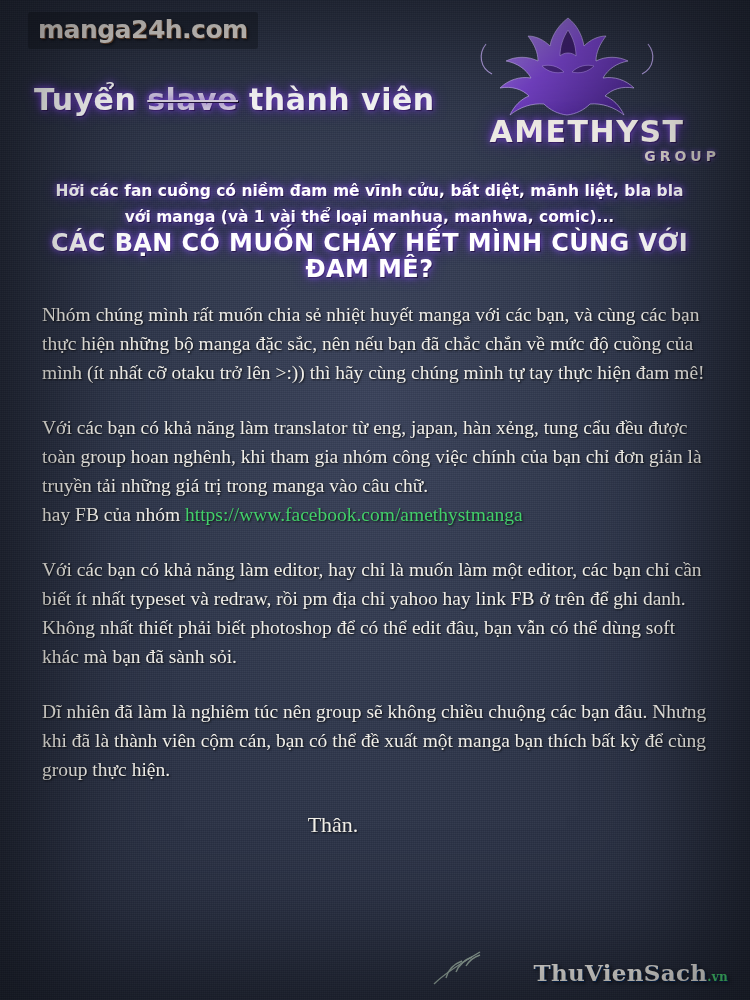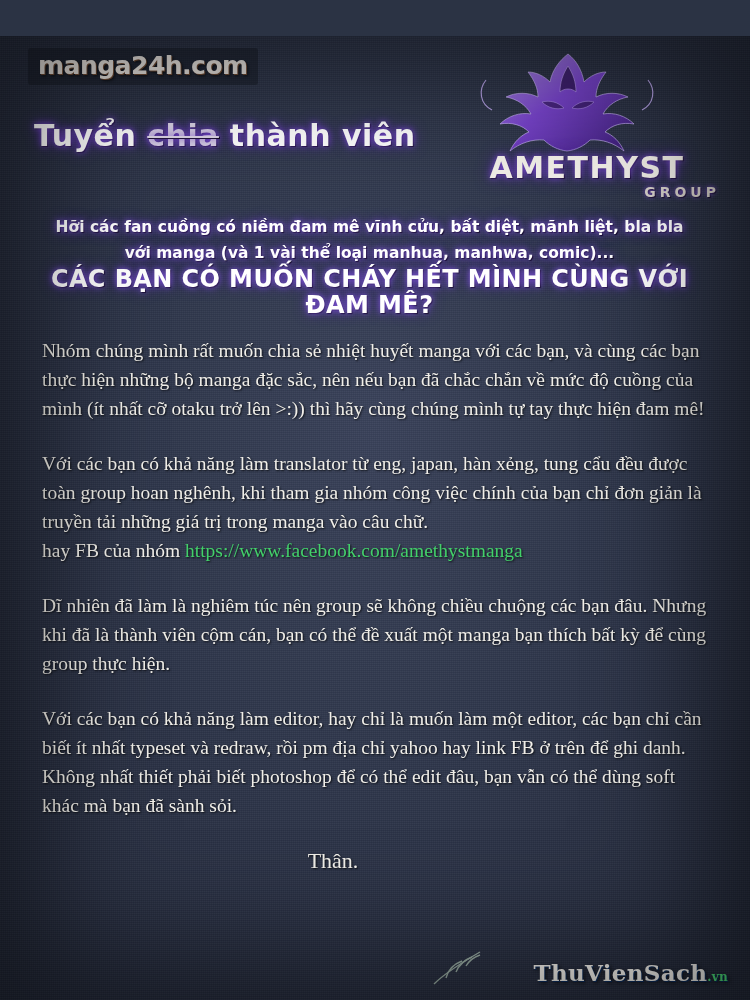--- a/index.html
+++ b/index.html
@@ -15,21 +15,20 @@
   
   #page {
     position: absolute;
     inset: 0;
     background-color: #2e3649;
     background-image:
       repeating-linear-gradient(0deg, rgba(255,255,255,0.025) 0px, rgba(255,255,255,0.025) 1px, rgba(0,0,0,0.03) 1px, rgba(0,0,0,0.03) 2px),
       repeating-linear-gradient(90deg, rgba(255,255,255,0.02) 0px, rgba(255,255,255,0.02) 1px, rgba(0,0,0,0.025) 1px, rgba(0,0,0,0.025) 2px),
       radial-gradient(ellipse at 50% 40%, #39425a 0%, #2a3145 60%, #222838 100%);
     overflow: hidden;
-    margin-top: 36px;
   }
   #vignette {
     position: absolute;
     inset: 0;
     pointer-events: none;
     box-shadow: inset 0 0 120px 40px rgba(0,0,0,0.45);
   }
 
   
   .site-mark {
@@ -176,21 +175,21 @@
 </head>
 <body>
 
 <div id="page">
 
   <div class="site-mark">
     <span class="txt">manga24h.com</span>
   </div>
 
   <div class="headline">
-    <span>Tuyển </span><span class="struck">chia</span><span> thành viên</span>
+    <span>Tuyển </span><span class="struck">slave</span><span> thành viên</span>
   </div>
 
   <div class="logo-block">
     <svg class="logo-art" viewBox="0 0 190 108">
       <defs>
         <linearGradient id="dg" x1="0" y1="0" x2="1" y2="1">
           <stop offset="0%" stop-color="#b79bf0"></stop>
           <stop offset="45%" stop-color="#7a45cf"></stop>
           <stop offset="100%" stop-color="#3a1d72"></stop>
         </linearGradient>
@@ -225,22 +224,22 @@
   <div class="body-text">
     <p>Nhóm chúng mình rất muốn chia sẻ nhiệt huyết manga với các bạn, và cùng các bạn thực hiện những bộ manga đặc sắc, nên nếu bạn đã chắc chắn về mức độ cuồng của mình (ít nhất cỡ otaku trở lên &gt;:)) thì hãy cùng chúng mình tự tay thực hiện đam mê!</p>
 
     <p>
       <span class="line">Với các bạn có khả năng làm translator từ eng, japan, hàn xẻng, tung cẩu đều được toàn group hoan nghênh, khi tham gia nhóm công việc chính của bạn chỉ đơn giản là truyền tải những giá trị trong manga vào câu chữ.</span>
       <span class="line">
         <span>hay FB của nhóm </span><span class="hl-fb">https://www.facebook.com/amethystmanga</span>
       </span>
     </p>
 
+    <p>Với các bạn có khả năng làm editor, hay chỉ là muốn làm một editor, các bạn chỉ cần biết ít nhất typeset và redraw, rồi pm địa chỉ yahoo hay link FB ở trên để ghi danh. Không nhất thiết phải biết photoshop để có thể edit đâu, bạn vẫn có thể dùng soft khác mà bạn đã sành sỏi.</p>
     <p>Dĩ nhiên đã làm là nghiêm túc nên group sẽ không chiều chuộng các bạn đâu. Nhưng khi đã là thành viên cộm cán, bạn có thể đề xuất một manga bạn thích bất kỳ để cùng group thực hiện.</p>
-    <p>Với các bạn có khả năng làm editor, hay chỉ là muốn làm một editor, các bạn chỉ cần biết ít nhất typeset và redraw, rồi pm địa chỉ yahoo hay link FB ở trên để ghi danh. Không nhất thiết phải biết photoshop để có thể edit đâu, bạn vẫn có thể dùng soft khác mà bạn đã sành sỏi.</p>
 
     <div class="sign">Thân.</div>
   </div>
 
   <svg class="bottom-deco" viewBox="0 0 58 40">
     <g stroke="#cfe8d2" stroke-width="1.4" fill="none" opacity="0.75">
       <path d="M4 36 C14 26 26 18 50 4"></path>
       <path d="M16 30 C18 22 24 16 32 13"></path>
       <path d="M26 24 C29 17 34 12 42 9"></path>
       <path d="M36 18 C39 13 44 9 50 7"></path>

